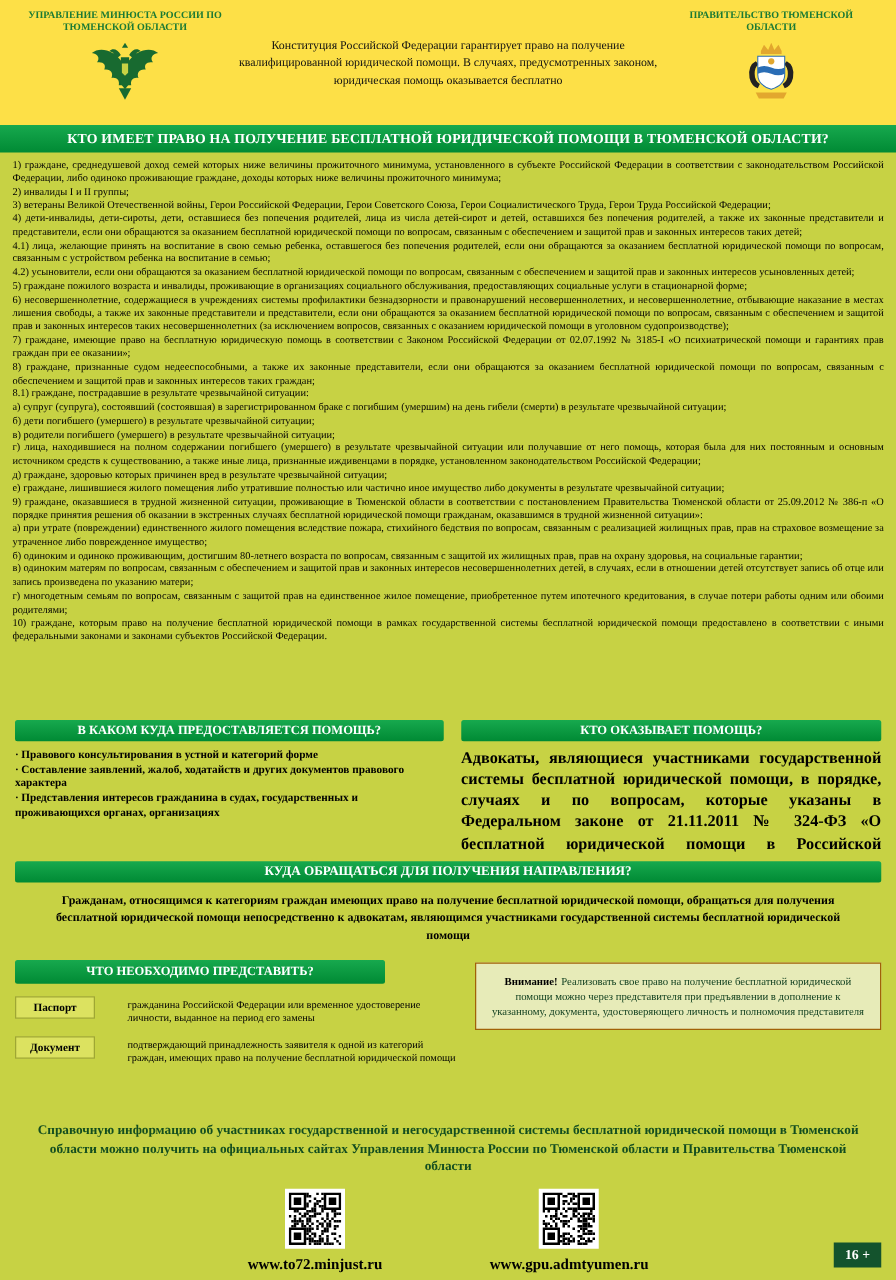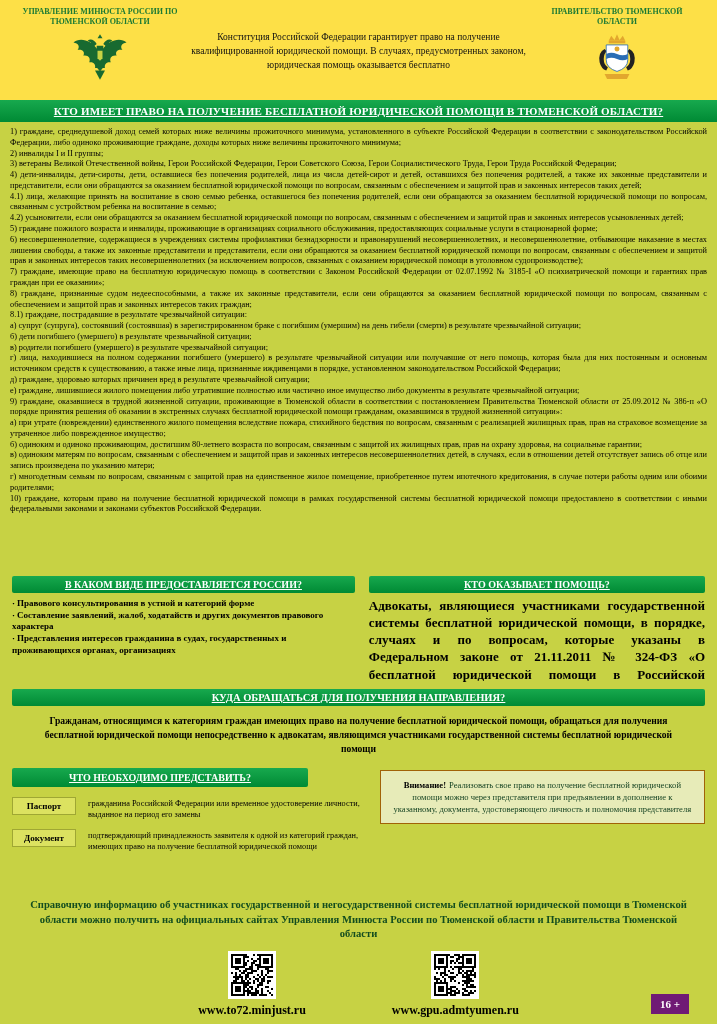--- a/index.html
+++ b/index.html
@@ -8,21 +8,21 @@
   .poster { position:relative; width:717px; height:1024px; margin:0 auto; background:#c7d244; overflow:hidden; }
 
   
   .top { background:#fde047; height:100px; display:flex; justify-content:space-between; align-items:flex-start; padding:7px 16px 4px; }
   .org { width:168px; text-align:center; }
   .org-name { color:#1c7a34; font-weight:bold; font-size:8px; line-height:1.3; text-transform:uppercase; }
   .emblem { margin-top:2px; }
   .intro { width:348px; font-size:9.5px; line-height:1.45; text-align:center; padding-top:24px; color:#111; }
 
   
-  .green-bar { background:linear-gradient(#17a94e,#008a34); color:#ffffff; font-weight:bold; text-align:center;text-decoration:underline; }
+  .green-bar { background:linear-gradient(#17a94e,#008a34); color:#ffffff; font-weight:bold; text-align:center; }
   .main-title { font-size:11px; padding:5px 6px; letter-spacing:.2px; }
 
   
   .elig { padding:5px 10px 0; height:452px; overflow:hidden; }
   .elig p { font-size:8.3px; line-height:1.3; color:#000; text-align:justify; }
 
   
   .two-cols { display:flex; gap:14px; padding:2px 12px 0; height:112px; overflow:hidden; }
   .col-left { flex:1.02; }
   .col-right { flex:1; }
@@ -33,33 +33,33 @@
   .provider-text { margin-top:4px; font-size:13px; font-weight:bold; line-height:1.32; color:#000; text-align:justify; }
 
   
   .where-bar { font-size:10.5px; padding:3px 4px; margin:3px 12px 0; border-radius:2px;text-align:center; }
   .where-text { font-size:9.6px; font-weight:bold; text-align:center; line-height:1.45; padding:8px 34px 4px; color:#000; }
 
   
   .docs { display:flex; gap:14px; padding:8px 12px 0; height:132px; overflow:hidden; }
   .docs-left { flex:1.08; }
   .docs-header { font-size:10px; padding:4px; border-radius:2px; width:296px; margin-bottom:10px; }
-  .doc-row { display:flex; gap:12px; margin-bottom:9px; align-items:flex-start; }
+  .doc-row { display:flex; gap:26px; margin-bottom:9px; align-items:flex-start; }
   .doc-label { background:#dce260; border:1px solid #9fa733; font-weight:bold; font-size:9px; padding:3px 8px; min-width:64px; text-align:center; color:#000; }
   .doc-text { font-size:8.3px; line-height:1.3; padding-top:2px; color:#000; }
   .warning { flex:.92; border:1px solid #a16207; background:#e7ebb8; padding:8px 11px; font-size:8.6px; line-height:1.4; color:#0e3d1d; align-self:flex-start; margin-top:2px; text-align:center; }
   .warning-title { font-weight:bold; color:#000; margin-right:3px; }
 
   
   .footer-info { text-align:center; font-weight:bold; font-size:10.6px; color:#134d1f; padding:6px 26px 2px; line-height:1.4; }
   .qr-row { display:flex; justify-content:center; gap:86px; margin-top:7px; }
   .qr-col { text-align:center; }
   .qr-box { background:#ffffff; padding:3px; display:inline-block; line-height:0; }
   .site { font-weight:bold; font-size:12px; margin-top:3px; color:#000; }
-  .age-badge { position:absolute; right:28px; bottom:10px; background:#701a75; color:#fff; font-weight:bold; font-size:11px; padding:4px 9px; }
+  .age-badge { position:absolute; right:12px; bottom:10px; background:#14532d; color:#fff; font-weight:bold; font-size:11px; padding:4px 9px; }
 </style>
 </head>
 <body>
 
 <div class="poster">
 
   <div class="top">
     <div class="org">
       <div class="org-name">УПРАВЛЕНИЕ МИНЮСТА РОССИИ ПО ТЮМЕНСКОЙ ОБЛАСТИ</div>
       <svg class="emblem" width="58" height="58" viewBox="0 0 70 64">
@@ -114,21 +114,21 @@
       <p>9) граждане, оказавшиеся в трудной жизненной ситуации, проживающие в Тюменской области в соответствии с постановлением Правительства Тюменской области от 25.09.2012 № 386-п «О порядке принятия решения об оказании в экстренных случаях бесплатной юридической помощи гражданам, оказавшимся в трудной жизненной ситуации»:</p>
       <p>а) при утрате (повреждении) единственного жилого помещения вследствие пожара, стихийного бедствия по вопросам, связанным с реализацией жилищных прав, прав на страховое возмещение за утраченное либо поврежденное имущество;</p>
       <p>б) одиноким и одиноко проживающим, достигшим 80-летнего возраста по вопросам, связанным с защитой их жилищных прав, прав на охрану здоровья, на социальные гарантии;</p>
       <p>в) одиноким матерям по вопросам, связанным с обеспечением и защитой прав и законных интересов несовершеннолетних детей, в случаях, если в отношении детей отсутствует запись об отце или запись произведена по указанию матери;</p>
       <p>г) многодетным семьям по вопросам, связанным с защитой прав на единственное жилое помещение, приобретенное путем ипотечного кредитования, в случае потери работы одним или обоими родителями;</p>
       <p>10) граждане, которым право на получение бесплатной юридической помощи в рамках государственной системы бесплатной юридической помощи предоставлено в соответствии с иными федеральными законами и законами субъектов Российской Федерации.</p>
     </div>
 
   <div class="two-cols">
     <div class="col-left">
-      <div class="green-bar col-header">В КАКОМ ВИДЕ ПРЕДОСТАВЛЯЕТСЯ РОССИИ?</div>
+      <div class="green-bar col-header">В КАКОМ КУДА ПРЕДОСТАВЛЯЕТСЯ ПОМОЩЬ?</div>
       <div class="bullets">
           <div>Правового консультирования в устной и категорий форме</div>
           <div>Составление заявлений, жалоб, ходатайств и других документов правового характера</div>
           <div>Представления интересов гражданина в судах, государственных и проживающихся органах, организациях</div>
         </div>
     </div>
     <div class="col-right">
       <div class="green-bar col-header">КТО ОКАЗЫВАЕТ ПОМОЩЬ?</div>
       <div class="provider-text">Адвокаты, являющиеся участниками государственной системы бесплатной юридической помощи, в порядке, случаях и по вопросам, которые указаны в Федеральном законе от 21.11.2011 № 324-ФЗ «О бесплатной юридической помощи в Российской Федерации» и Постановления Правительства Тюменской области от 16.01.2012 № 1-п «О компенсации расходов адвокатам, оказывающим бесплатную юридическую помощь отдельным категориям граждан Российской Федерации, проживающихся в Тюменской области»</div>
     </div>

